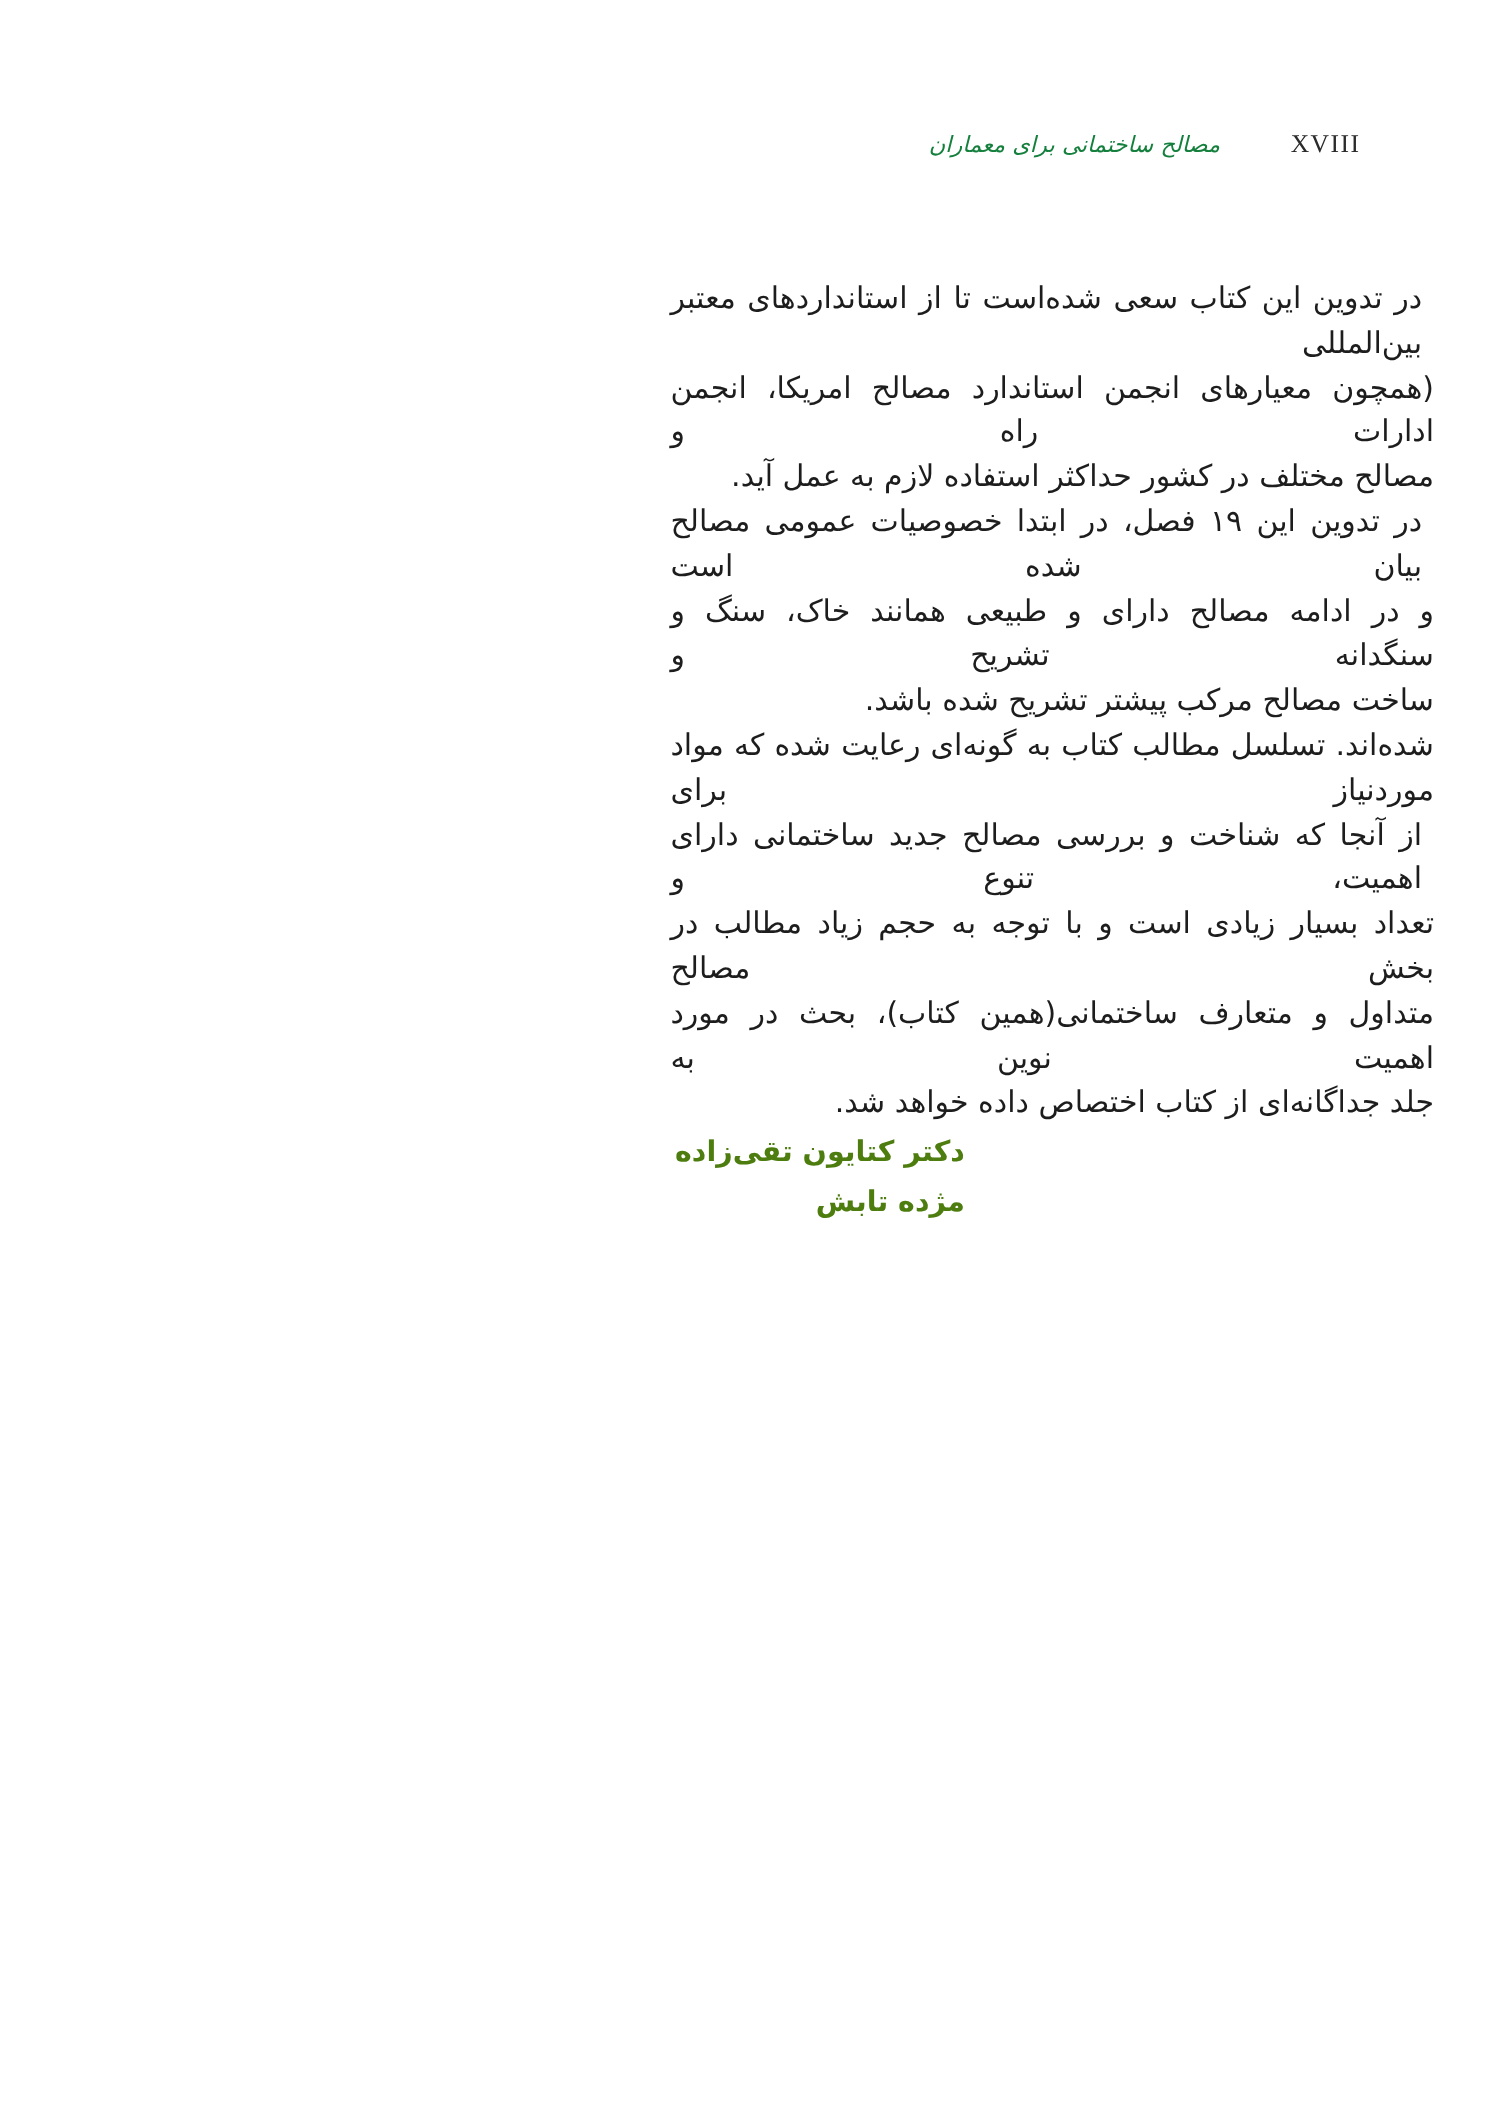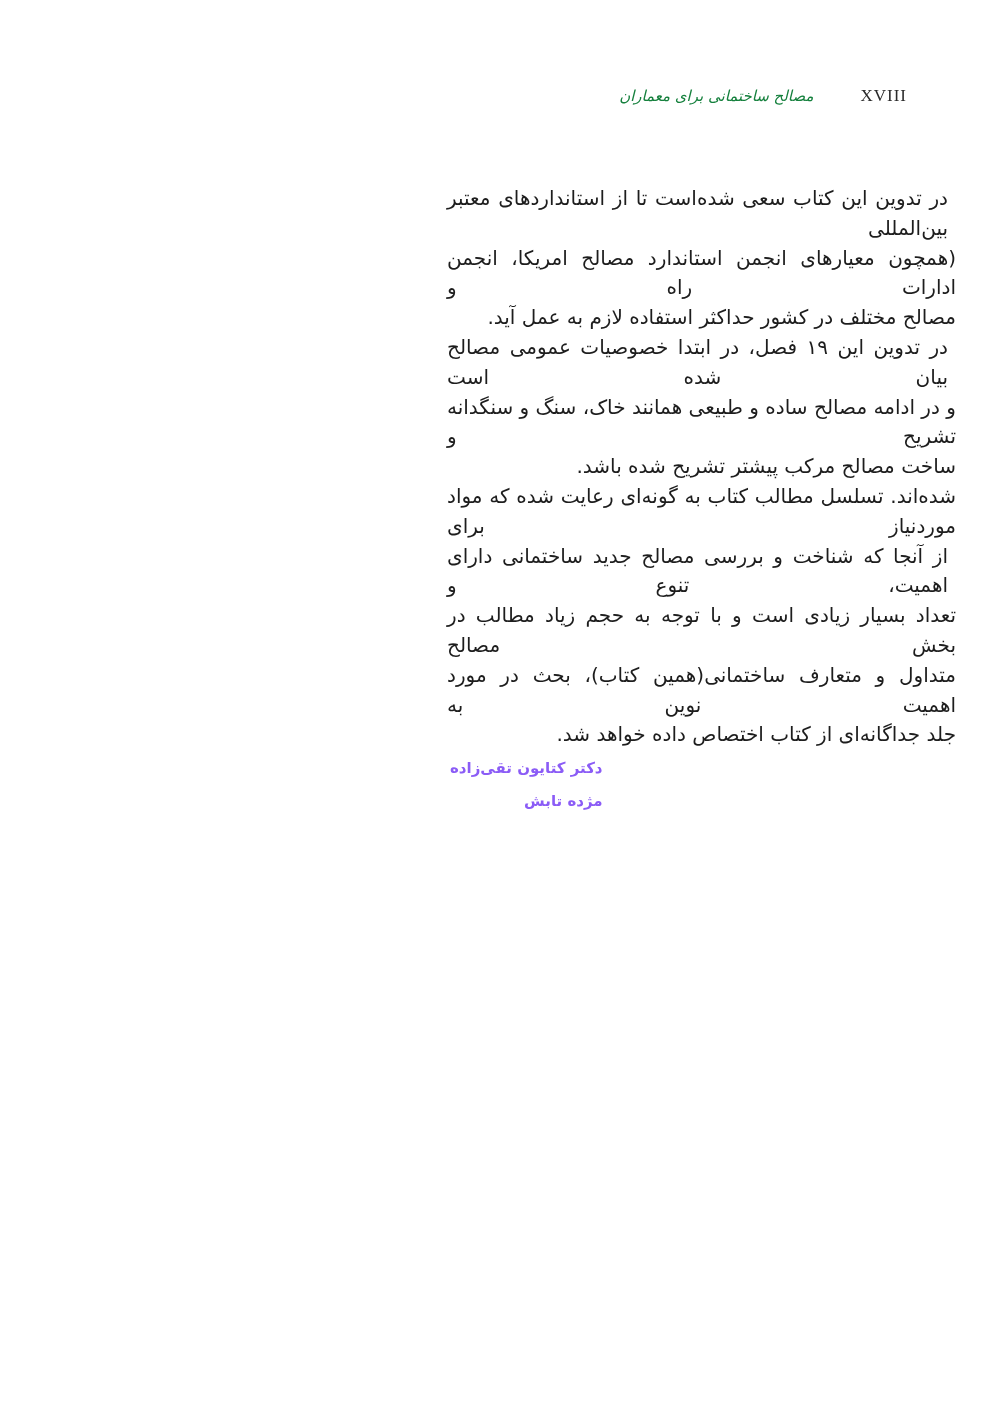--- a/index.html
+++ b/index.html
@@ -59,24 +59,24 @@
     text-align-last: right;
   }
   .para .line.first {
     padding-right: 8px;
   }
   .signature-block {
     position: absolute;
     top: 752px;
     left: 450px;
     direction: rtl;
-    font-size: 15px;
+    font-size: 19px;
     font-weight: 700;
     line-height: 33px;
-    color: #8b5cf6;
+    color: #4d7c0f;
   }
   .signature-block .sig-line {
     width: max-content;
     white-space: nowrap;
   }
 </style>
 </head>
 <body>
 
 <div class="page">
@@ -88,21 +88,21 @@
 
   <div class="preface-body">
 
   <div class="para">
         <div class="line first">در تدوین این کتاب سعی شده‌است تا از استانداردهای معتبر بین‌المللی</div>
         <div class="line">(همچون معیارهای انجمن استاندارد مصالح امریکا، انجمن ادارات راه و</div>
         <div class="line last">مصالح مختلف در کشور حداکثر استفاده لازم به عمل آید.</div>
       </div>
       <div class="para">
         <div class="line first">در تدوین این ۱۹ فصل، در ابتدا خصوصیات عمومی مصالح بیان شده است</div>
-        <div class="line">و در ادامه مصالح ساده و طبیعی همانند خاک، سنگ و سنگدانه تشریح و</div>
+        <div class="line">و در ادامه مصالح دارای و طبیعی همانند خاک، سنگ و سنگدانه تشریح و</div>
         <div class="line last">ساخت مصالح مرکب پیشتر تشریح شده باشد.</div>
         <div class="line">شده‌اند. تسلسل مطالب کتاب به گونه‌ای رعایت شده که مواد موردنیاز برای</div>
       </div>
       <div class="para">
         <div class="line first">از آنجا که شناخت و بررسی مصالح جدید ساختمانی دارای اهمیت، تنوع و</div>
         <div class="line">تعداد بسیار زیادی است و با توجه به حجم زیاد مطالب در بخش مصالح</div>
         <div class="line">متداول و متعارف ساختمانی(همین کتاب)، بحث در مورد اهمیت نوین به</div>
         <div class="line last">جلد جداگانه‌ای از کتاب اختصاص داده خواهد شد.</div>
       </div>
     </div>

